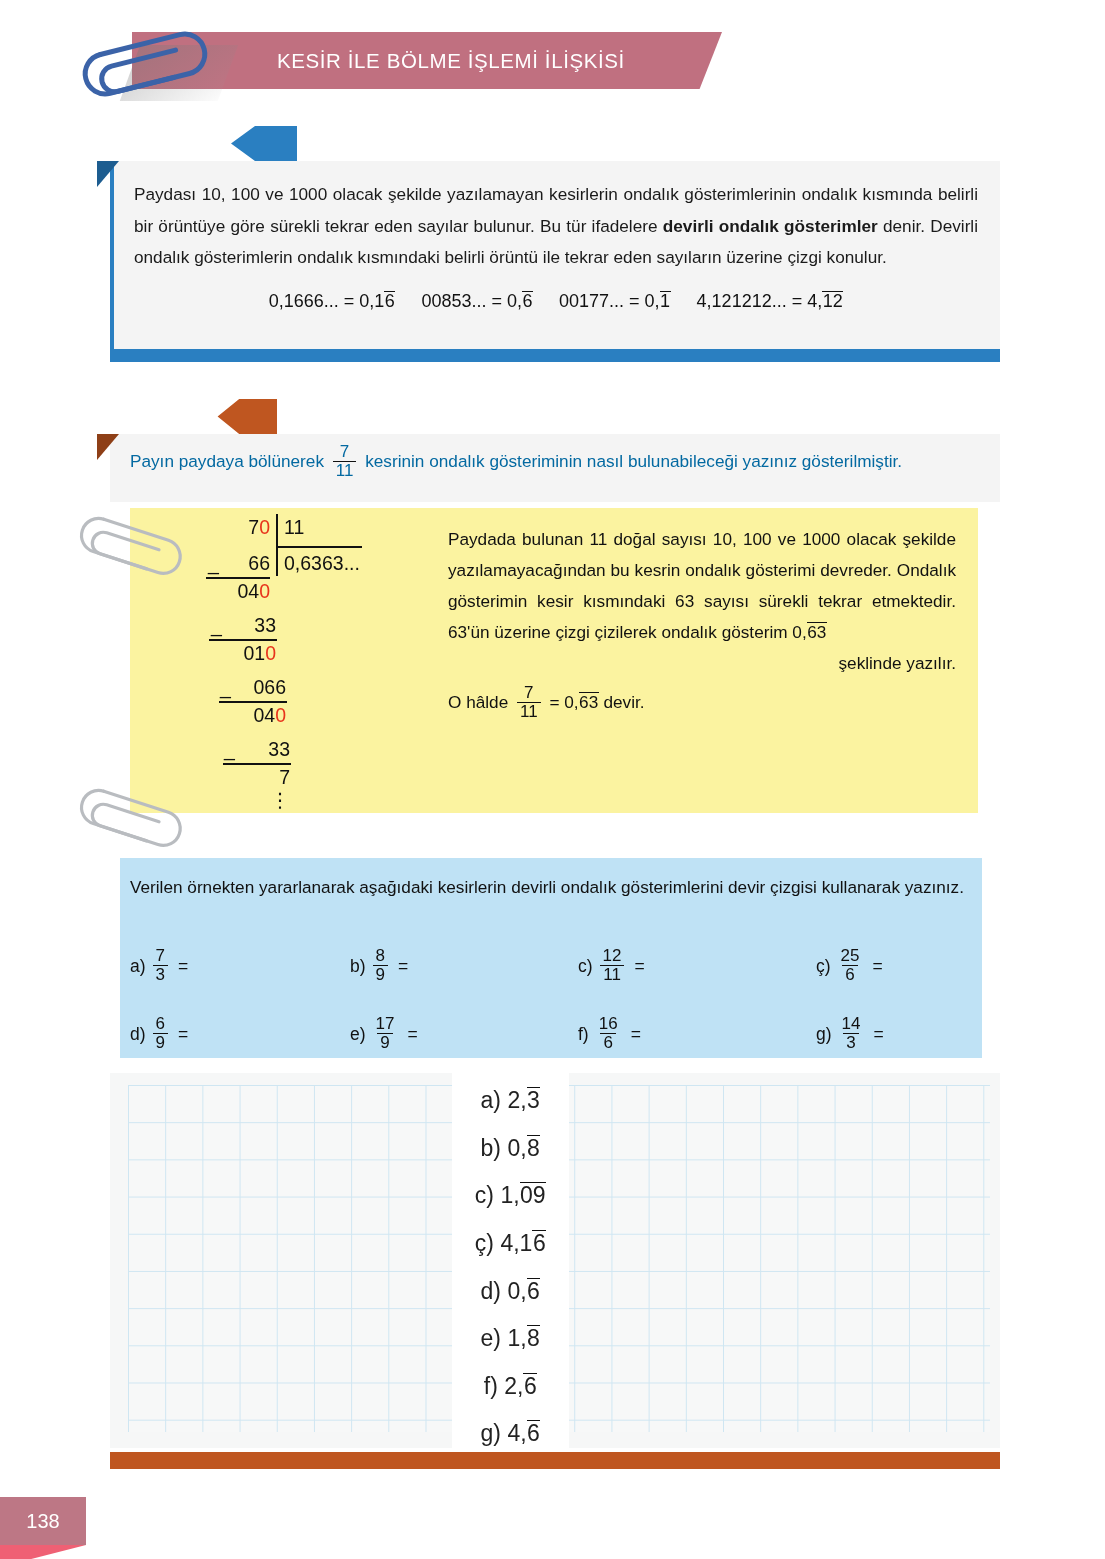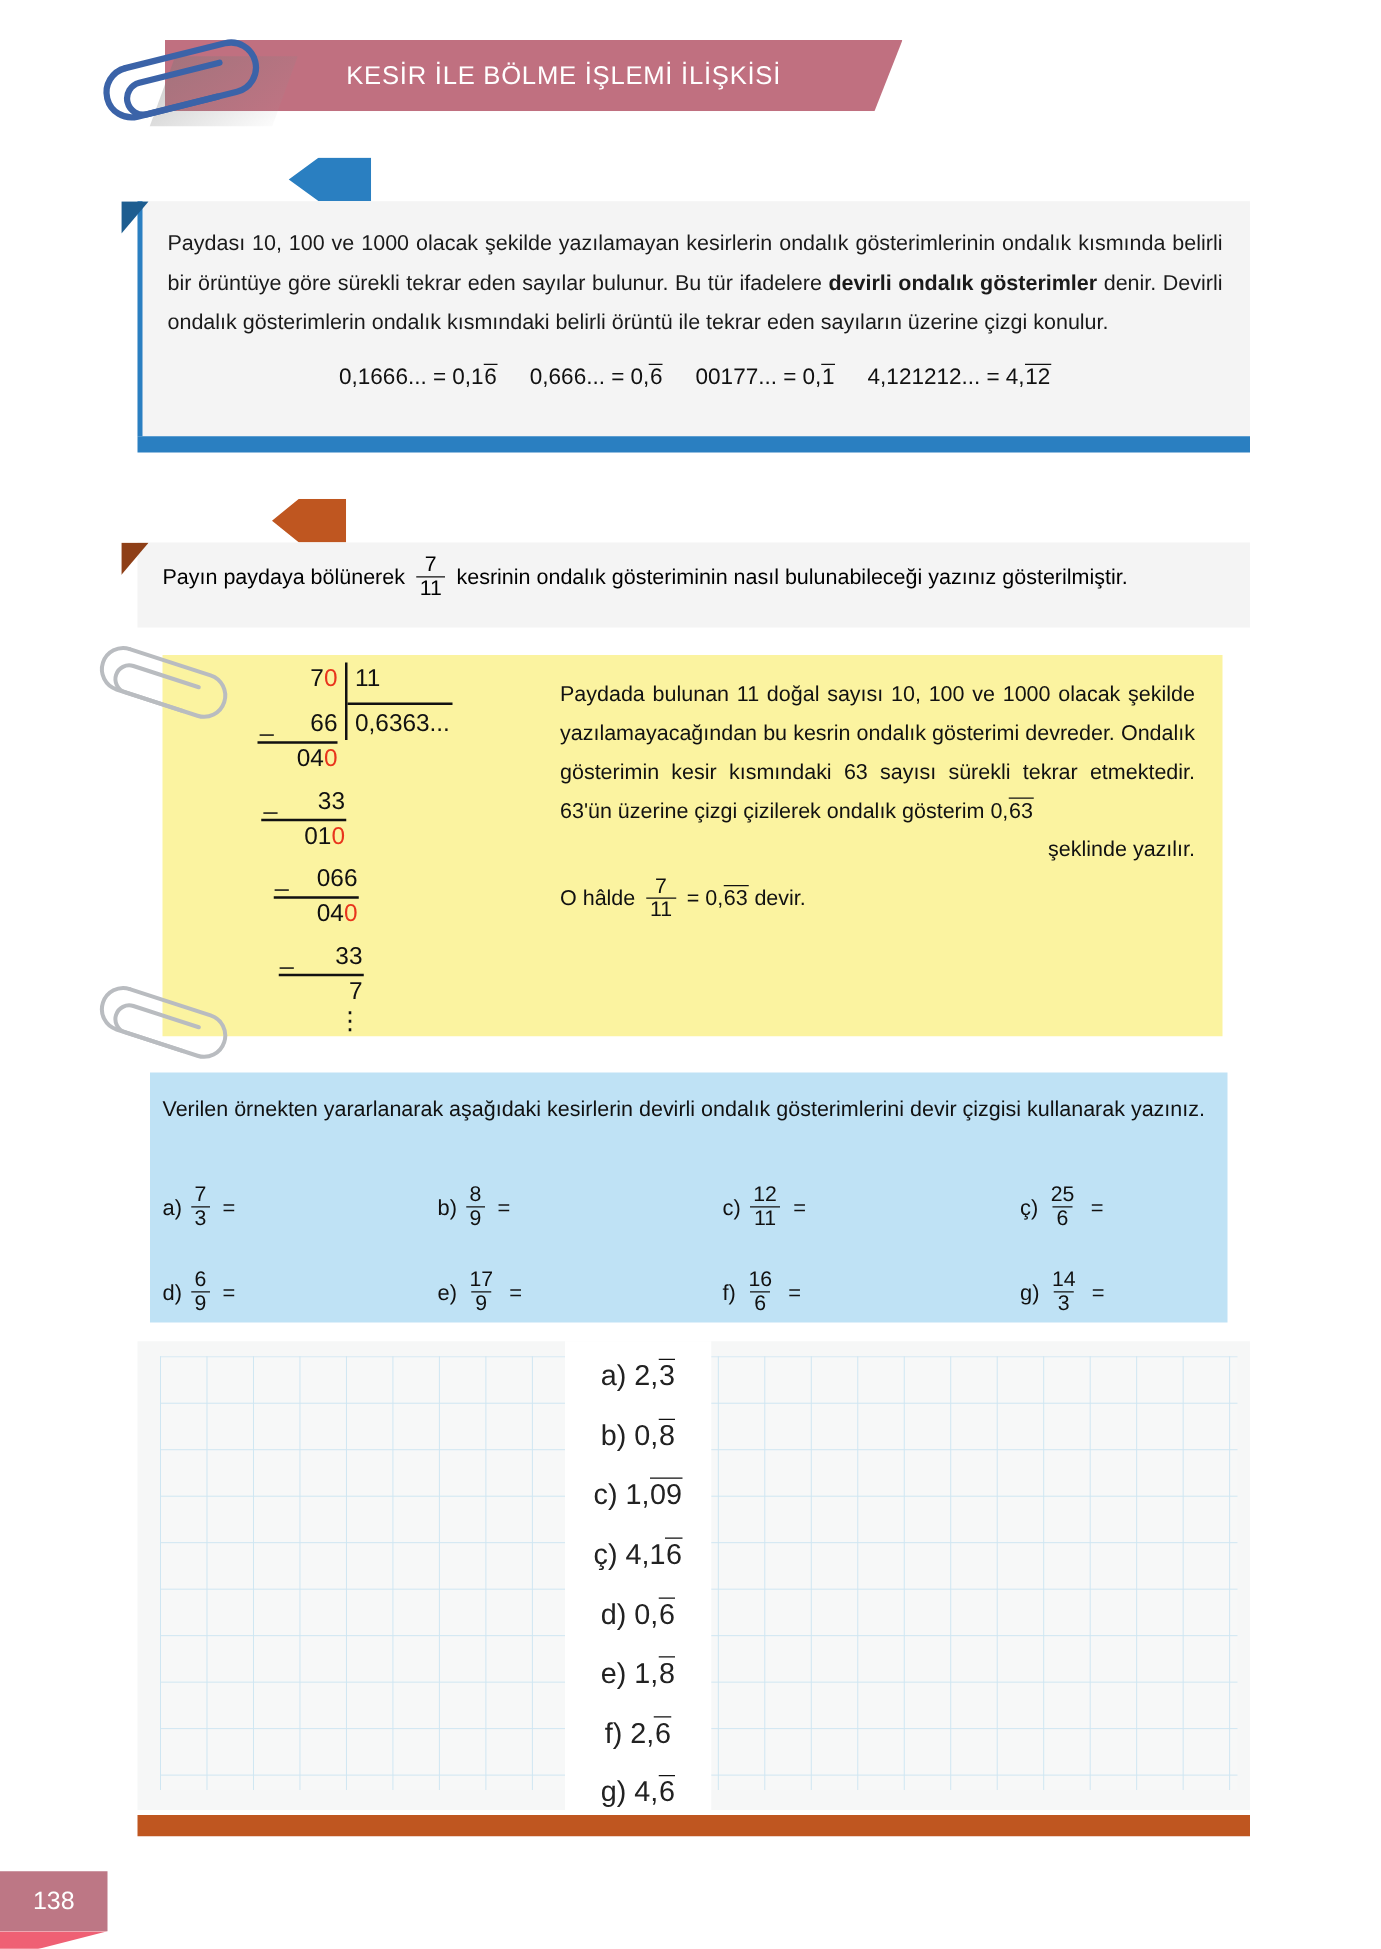--- a/index.html
+++ b/index.html
@@ -85,35 +85,35 @@
   .ovl { border-top: 1.6px solid #111; display:inline-block; line-height: 1.05; padding: 0 0.5px; }
 
   
   .ornek-intro {
     position: absolute; left: 110px; top: 434px;
     width: 890px; height: 68px;
     background: #f4f4f4;
   }
   .ornek-intro-text {
     padding: 10px 18px 0 20px;
-    font-size: 17.2px; line-height: 31px; color: #000000;
+    font-size: 17.2px; line-height: 31px; color: #0369a1;
   }
 
   
   .frac {
     display: inline-flex; flex-direction: column; align-items: center;
     vertical-align: middle; margin: 0 4px; line-height: 1.05;
     position: relative; top: -1px;
   }
   .frac .num { font-size: 17px; padding: 0 3px; }
   .frac .den { font-size: 17px; padding: 0 3px; border-top: 1.5px solid #111; }
 
   
   .yellow-box {
-    position: absolute; left: 130px; top: 524px;
+    position: absolute; left: 130px; top: 508px;
     width: 848px; height: 305px;
     background: #fbf3a0;
   }
   .division {
     position: absolute; left: 84px; top: 8px;
     font-size: 19.5px; color:#111;
   }
   .division .red { color: #e8341c; }
   .dline { position:absolute; background:#111; }
 
@@ -215,21 +215,21 @@
     <div class="ribbon-body"></div>
     <div class="ribbon-label">Bilgi kutusu</div>
   </div>
   <div class="ribbon-fold" id="bilgi-fold"></div>
 
   <div class="bilgi-box">
     <div class="bilgi-text">
       <span>Paydası 10, 100 ve 1000 olacak şekilde yazılamayan kesirlerin ondalık gösterimlerinin ondalık kısmında belirli bir örüntüye göre sürekli tekrar eden sayılar bulunur. Bu tür ifadelere </span><b>devirli ondalık gösterimler</b><span> denir. Devirli ondalık gösterimlerin ondalık kısmındaki belirli örüntü ile tekrar eden sayıların üzerine çizgi konulur.</span>
       <div class="eq-row">
         <span><span>0,1666... = 0,1</span><span class="ovl">6</span></span>
-        <span><span>0,666... = 0,</span><span class="ovl">6</span></span>
+        <span><span>00853... = 0,</span><span class="ovl">6</span></span>
         <span><span>00177... = 0,</span><span class="ovl">1</span></span>
         <span><span>4,121212... = 4,</span><span class="ovl">12</span></span>
       </div>
     </div>
   </div>
   <div class="bilgi-bar"></div>
 
   <div class="ribbon" id="ornek-ribbon">
     <div class="ribbon-body"></div>
     <div class="ribbon-label">Örnek 5</div>

